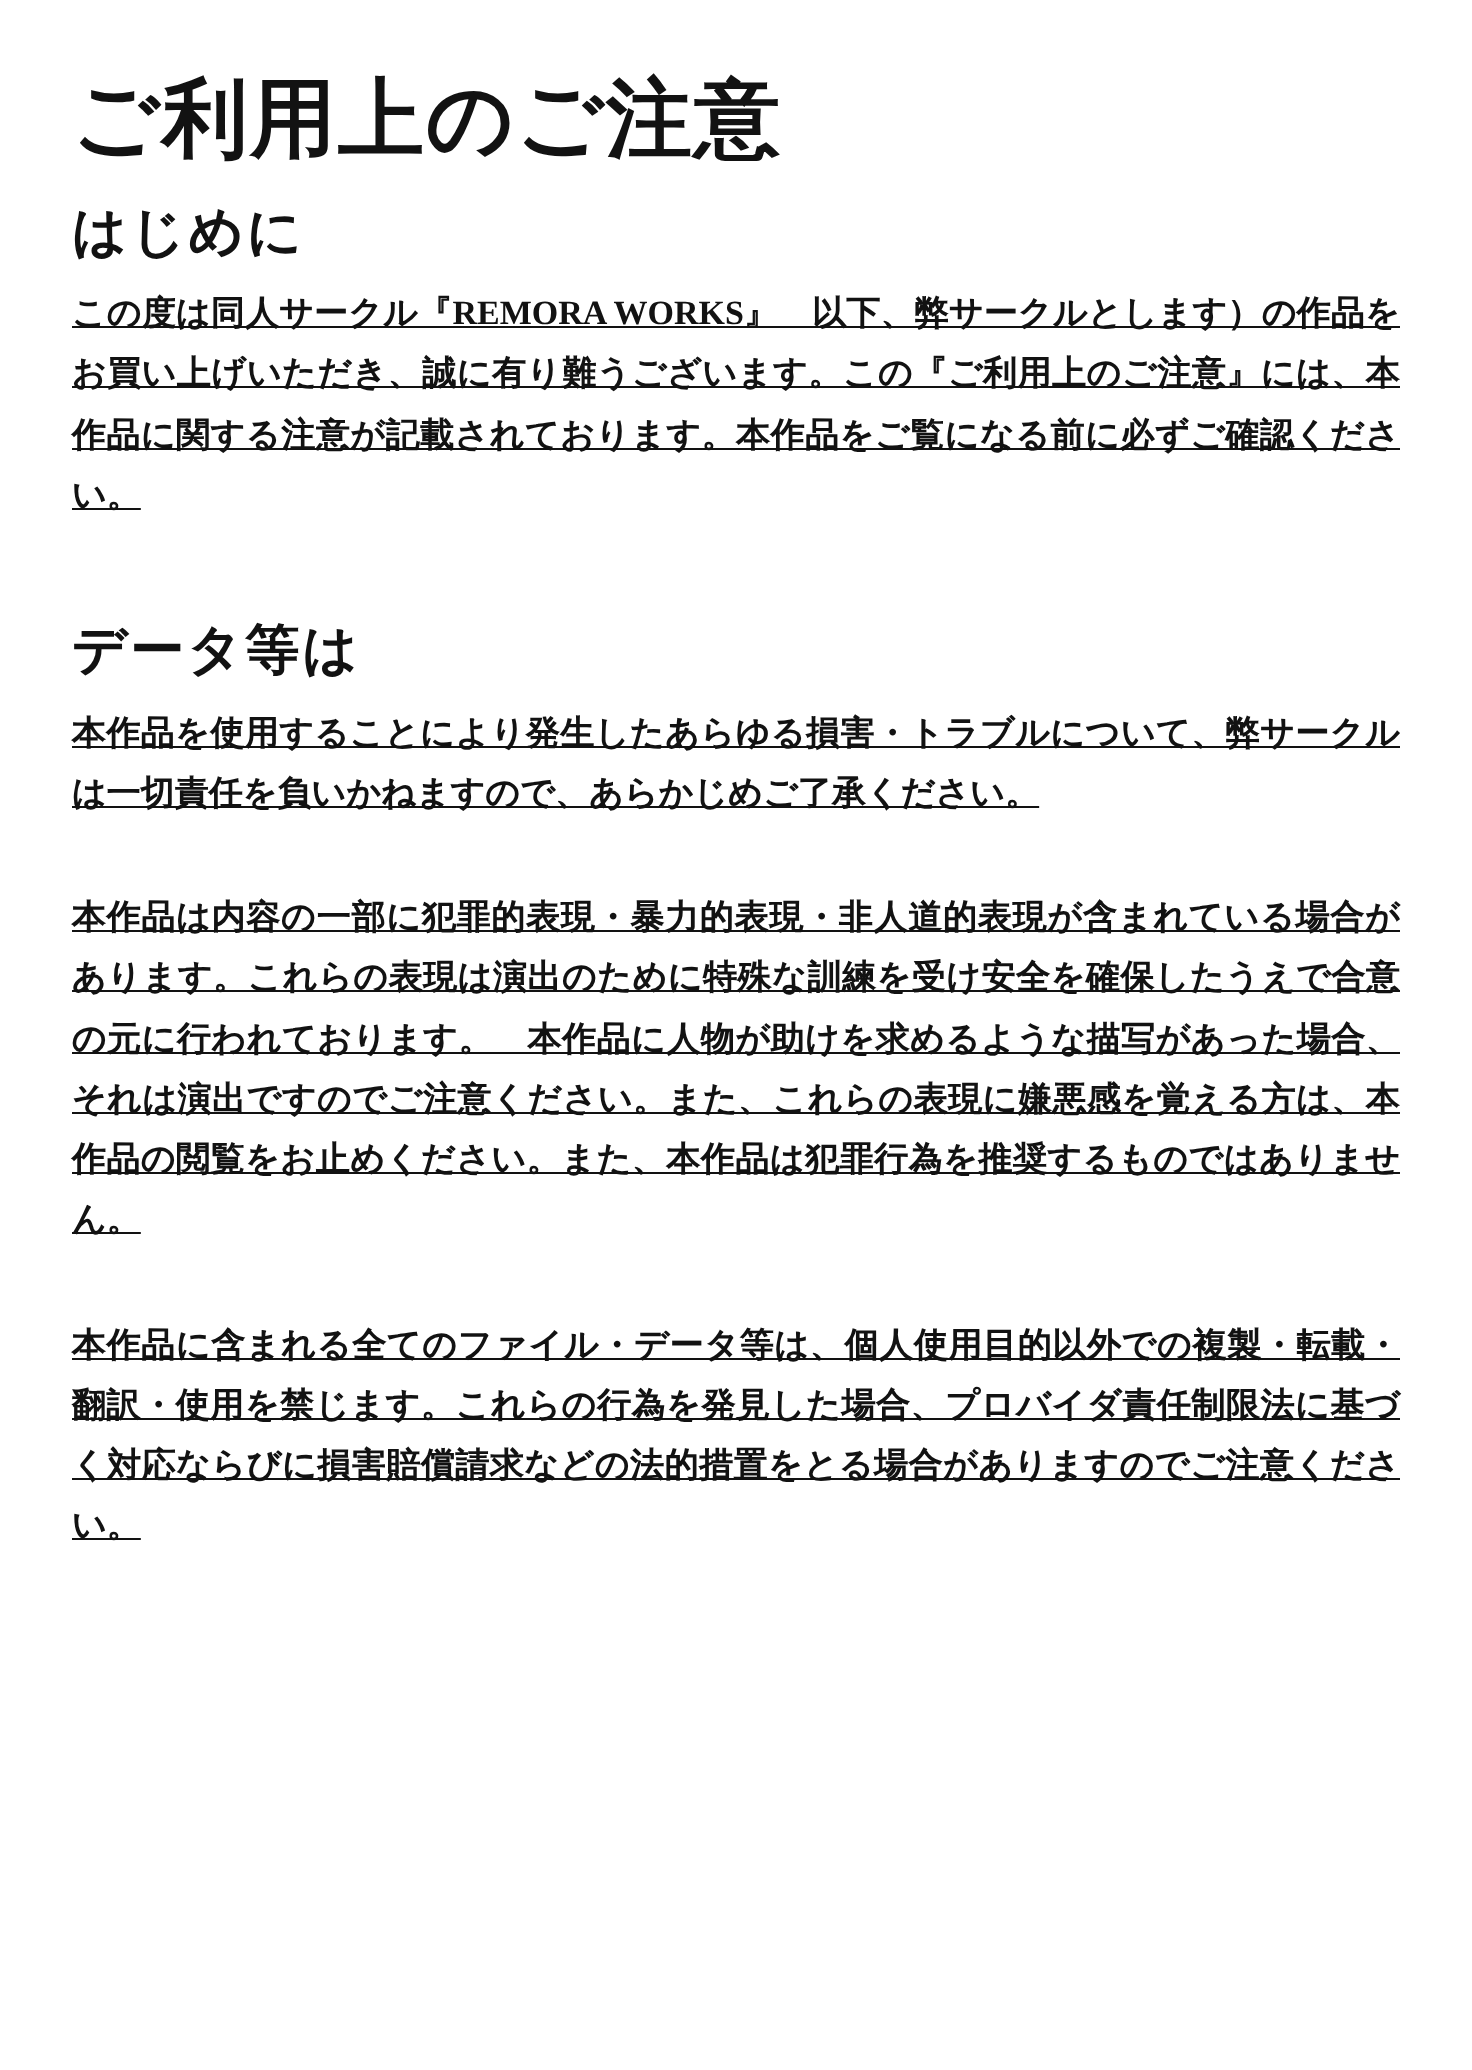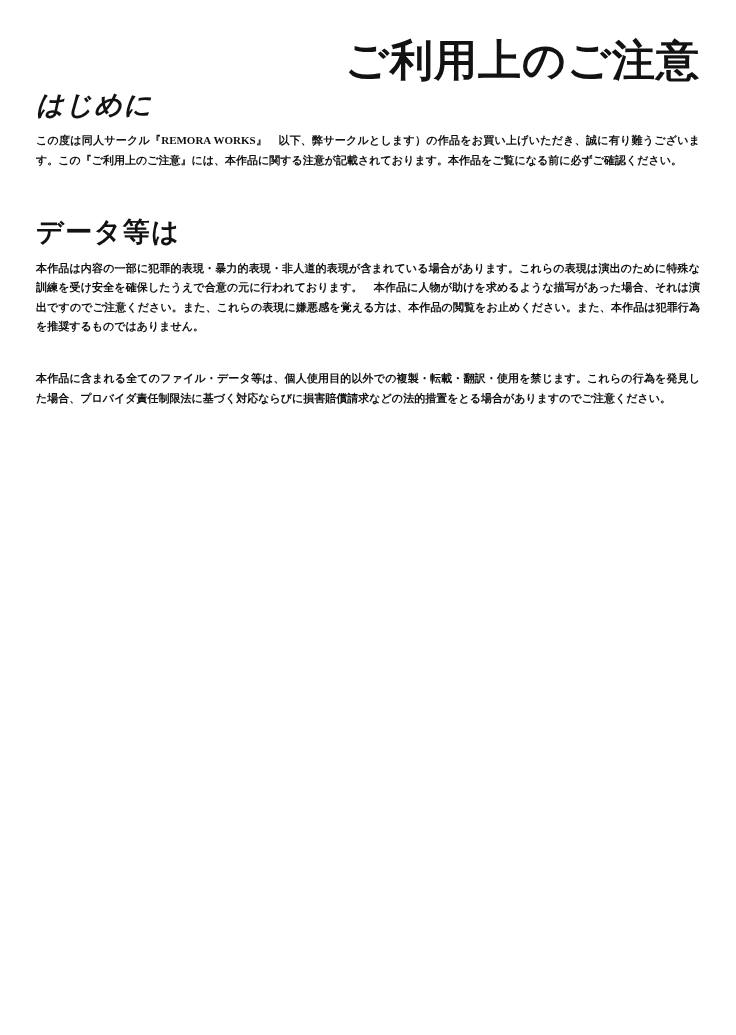--- a/index.html
+++ b/index.html
@@ -12,57 +12,59 @@
     color: #121212;
   }
   .page {
     width: 736px;
     height: 1035px;
     padding: 0 36px;
     background: #ffffff;
   }
   .doc-title {
     margin: 34px 0 0 0;
-    text-align: right;
+    text-align: left;
     font-size: 43px;
     font-weight: 700;
     letter-spacing: 1px;
     line-height: 1.25;
   }
   h2.sec-heading {
     font-size: 27px;
     font-weight: 700;
     letter-spacing: 1.5px;
     margin: 46px 0 10px 0;
     line-height: 1.2;
   }
-  section.first h2.sec-heading { margin-top: 1px; font-style: italic; }
+  section.first h2.sec-heading { margin-top: 12px; }
   p.body-text {
-    font-size: 11px;
+    font-size: 17px;
     font-weight: 600;
     line-height: 1.78;
     text-align: justify;
     text-justify: inter-ideograph;
     margin: 0 0 32px 0;
+    text-decoration: underline;
   }
 </style>
 </head>
 <body>
 
 <main class="page">
 
   <h1 class="doc-title">ご利用上のご注意</h1>
 
   <section class="first">
     <h2 class="sec-heading">はじめに</h2>
     <p class="body-text">この度は同人サークル『REMORA WORKS』　以下、弊サークルとします）の作品をお買い上げいただき、誠に有り難うございます。この『ご利用上のご注意』には、本作品に関する注意が記載されております。本作品をご覧になる前に必ずご確認ください。</p>
   </section>
 
   <section>
     <h2 class="sec-heading">データ等は</h2>
+    <p class="body-text">本作品を使用することにより発生したあらゆる損害・トラブルについて、弊サークルは一切責任を負いかねますので、あらかじめご了承ください。</p>
   </section>
 
   <section>
     <p class="body-text">本作品は内容の一部に犯罪的表現・暴力的表現・非人道的表現が含まれている場合があります。これらの表現は演出のために特殊な訓練を受け安全を確保したうえで合意の元に行われております。　本作品に人物が助けを求めるような描写があった場合、それは演出ですのでご注意ください。また、これらの表現に嫌悪感を覚える方は、本作品の閲覧をお止めください。また、本作品は犯罪行為を推奨するものではありません。</p>
     <p class="body-text">本作品に含まれる全てのファイル・データ等は、個人使用目的以外での複製・転載・翻訳・使用を禁じます。これらの行為を発見した場合、プロバイダ責任制限法に基づく対応ならびに損害賠償請求などの法的措置をとる場合がありますのでご注意ください。</p>
   </section>
 
 </main>
 
 </body></html>

